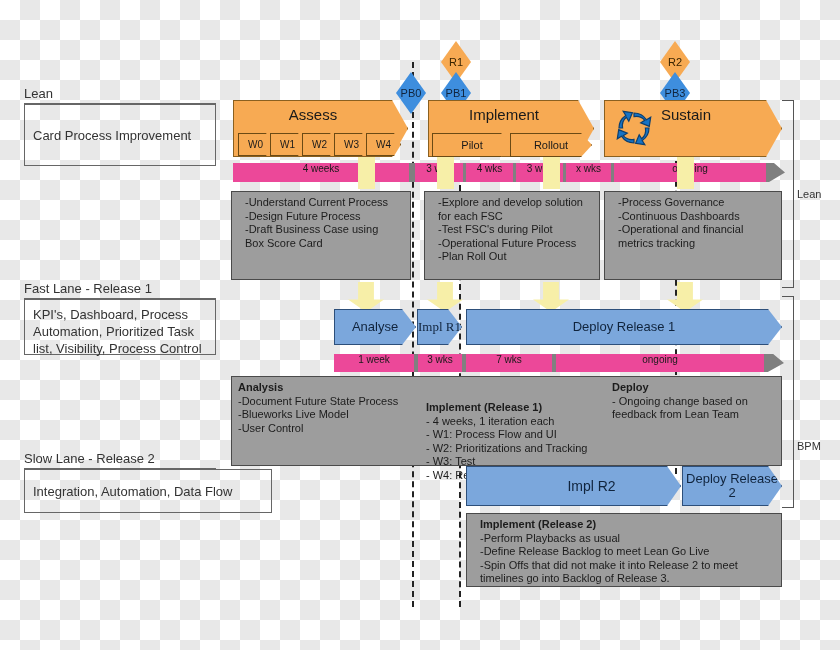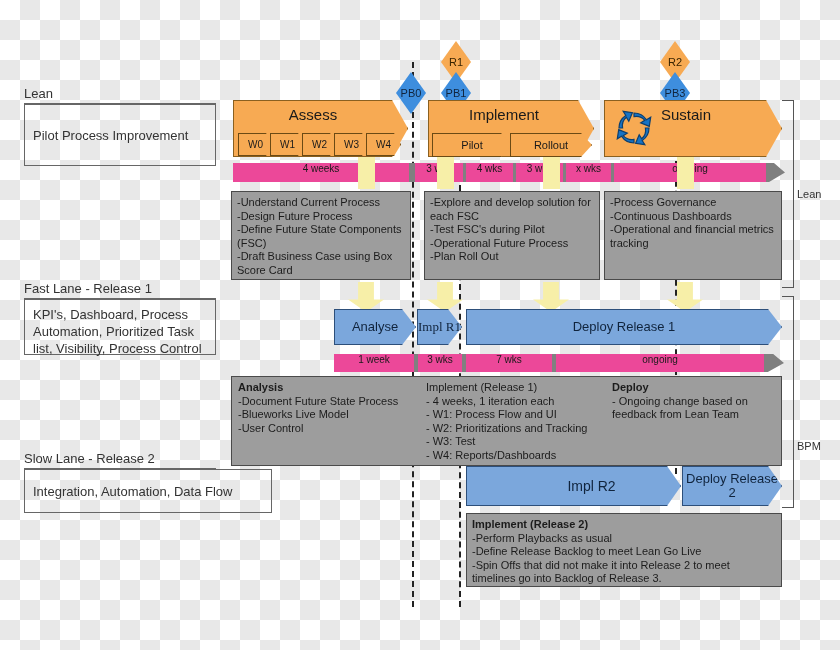--- a/index.html
+++ b/index.html
@@ -41,21 +41,21 @@
          clip-path:polygon(0 0, calc(100% - 14px) 0, 100% 50%, calc(100% - 14px) 100%, 0 100%);}
 
   
   .tl-arrow{background:#808080;
      clip-path:polygon(0 0, calc(100% - 18px) 0, calc(100% - 18px) -6px, 100% 50%, calc(100% - 18px) 106%, calc(100% - 18px) 100%, 0 100%);}
   .tl-seg{position:absolute;background:#ec4899;font-size:10px;color:#1a1a1a;
           display:flex;align-items:flex-start;justify-content:center;}
 
   
   .panel{background:#9d9d9d;border:1px solid #4a4a4a;font-size:11px;
-         line-height:13.5px;color:#1c1c1c;padding:4px 5px;}
+         line-height:13.5px;color:#1c1c1c;padding:4px 13px;}
 
   
   .dia{position:absolute;width:30px;height:42px;display:flex;align-items:center;
        justify-content:center;font-size:11px;color:#10243d;
        clip-path:polygon(50% 0,100% 50%,50% 100%,0 50%);}
   .dia.blue{background:#3E8EDE;}
   .dia.orange{background:#F7AA53;color:#3a2400;}
 
   
   .yarrow{position:absolute;background:#F7EFA8;border:0;
@@ -68,21 +68,21 @@
   
   .brk{position:absolute;border:1px solid #555;border-left:none;}
   .brk-lbl{position:absolute;font-size:11px;color:#333;}
   .hline{position:absolute;background:#666;height:1px;}
 </style>
 </head>
 <body>
 
 <div class="abs lane-cap" style="left:24px;top:86px;">Lean</div>
 <div class="abs hline" style="left:24px;top:103px;width:192px;"></div>
-<div class="abs lane-box" style="left:24px;top:104px;width:192px;height:62px;display:flex;align-items:center;">Pilot Process Improvement</div>
+<div class="abs lane-box" style="left:24px;top:104px;width:192px;height:62px;display:flex;align-items:center;">Card Process Improvement</div>
 
 <div class="abs lane-cap" style="left:24px;top:281px;">Fast Lane - Release 1</div>
 <div class="abs hline" style="left:24px;top:298px;width:192px;"></div>
 <div class="abs lane-box" style="left:24px;top:299px;width:192px;height:56px;">KPI's, Dashboard, Process Automation, Prioritized Task list, Visibility, Process Control</div>
 
 <div class="abs lane-cap" style="left:24px;top:451px;">Slow Lane - Release 2</div>
 <div class="abs hline" style="left:24px;top:468px;width:192px;"></div>
 <div class="abs lane-box" style="left:24px;top:469px;width:248px;height:44px;display:flex;align-items:center;">Integration, Automation, Data Flow</div>
 
 <div class="abs vdash" style="left:412px;top:62px;height:545px;"></div>
@@ -168,21 +168,20 @@
   </div>
 
 <div class="ystem" style="left:358px;top:157px;width:17px;height:32px;"></div>
 <div class="ystem" style="left:437px;top:157px;width:17px;height:32px;"></div>
 <div class="ystem" style="left:543px;top:157px;width:17px;height:32px;"></div>
 <div class="ystem" style="left:677px;top:157px;width:17px;height:32px;"></div>
 
 <div class="abs panel" style="left:231px;top:191px;width:180px;height:89px;">
   <div>-Understand Current Process</div>
   <div>-Design Future Process</div>
-  <div>-Define Future State Components (FSC)</div>
   <div>-Draft Business Case using Box Score Card</div>
 </div>
 <div class="abs panel" style="left:424px;top:191px;width:176px;height:89px;">
   <div>-Explore and develop solution for each FSC</div>
   <div>-Test FSC's during Pilot</div>
   <div>-Operational Future Process</div>
   <div>-Plan Roll Out</div>
 </div>
 <div class="abs panel" style="left:604px;top:191px;width:178px;height:89px;">
   <div>-Process Governance</div>
@@ -220,21 +219,21 @@
   </div>
 
 <div class="abs panel" style="left:231px;top:376px;width:551px;height:90px;padding:0;">
   <div class="abs" style="left:6px;top:4px;width:180px;">
     <div style="font-weight:bold;">Analysis</div>
     <div>-Document Future State Process</div>
     <div>-Blueworks Live Model</div>
     <div>-User Control</div>
   </div>
   <div class="abs" style="left:194px;top:4px;width:182px;">
-    <div style="font-weight:normal;">Implement (Release 1)</div>
+    <div style="font-weight:bold;margin-top:20px;">Implement (Release 1)</div>
     <div>- 4 weeks, 1 iteration each</div>
     <div>- W1: Process Flow and UI</div>
     <div>- W2: Prioritizations and Tracking</div>
     <div>- W3: Test</div>
     <div>- W4: Reports/Dashboards</div>
   </div>
   <div class="abs" style="left:380px;top:4px;width:165px;">
     <div style="font-weight:bold;">Deploy</div>
     <div>- Ongoing change based on feedback from Lean Team</div>
   </div>

